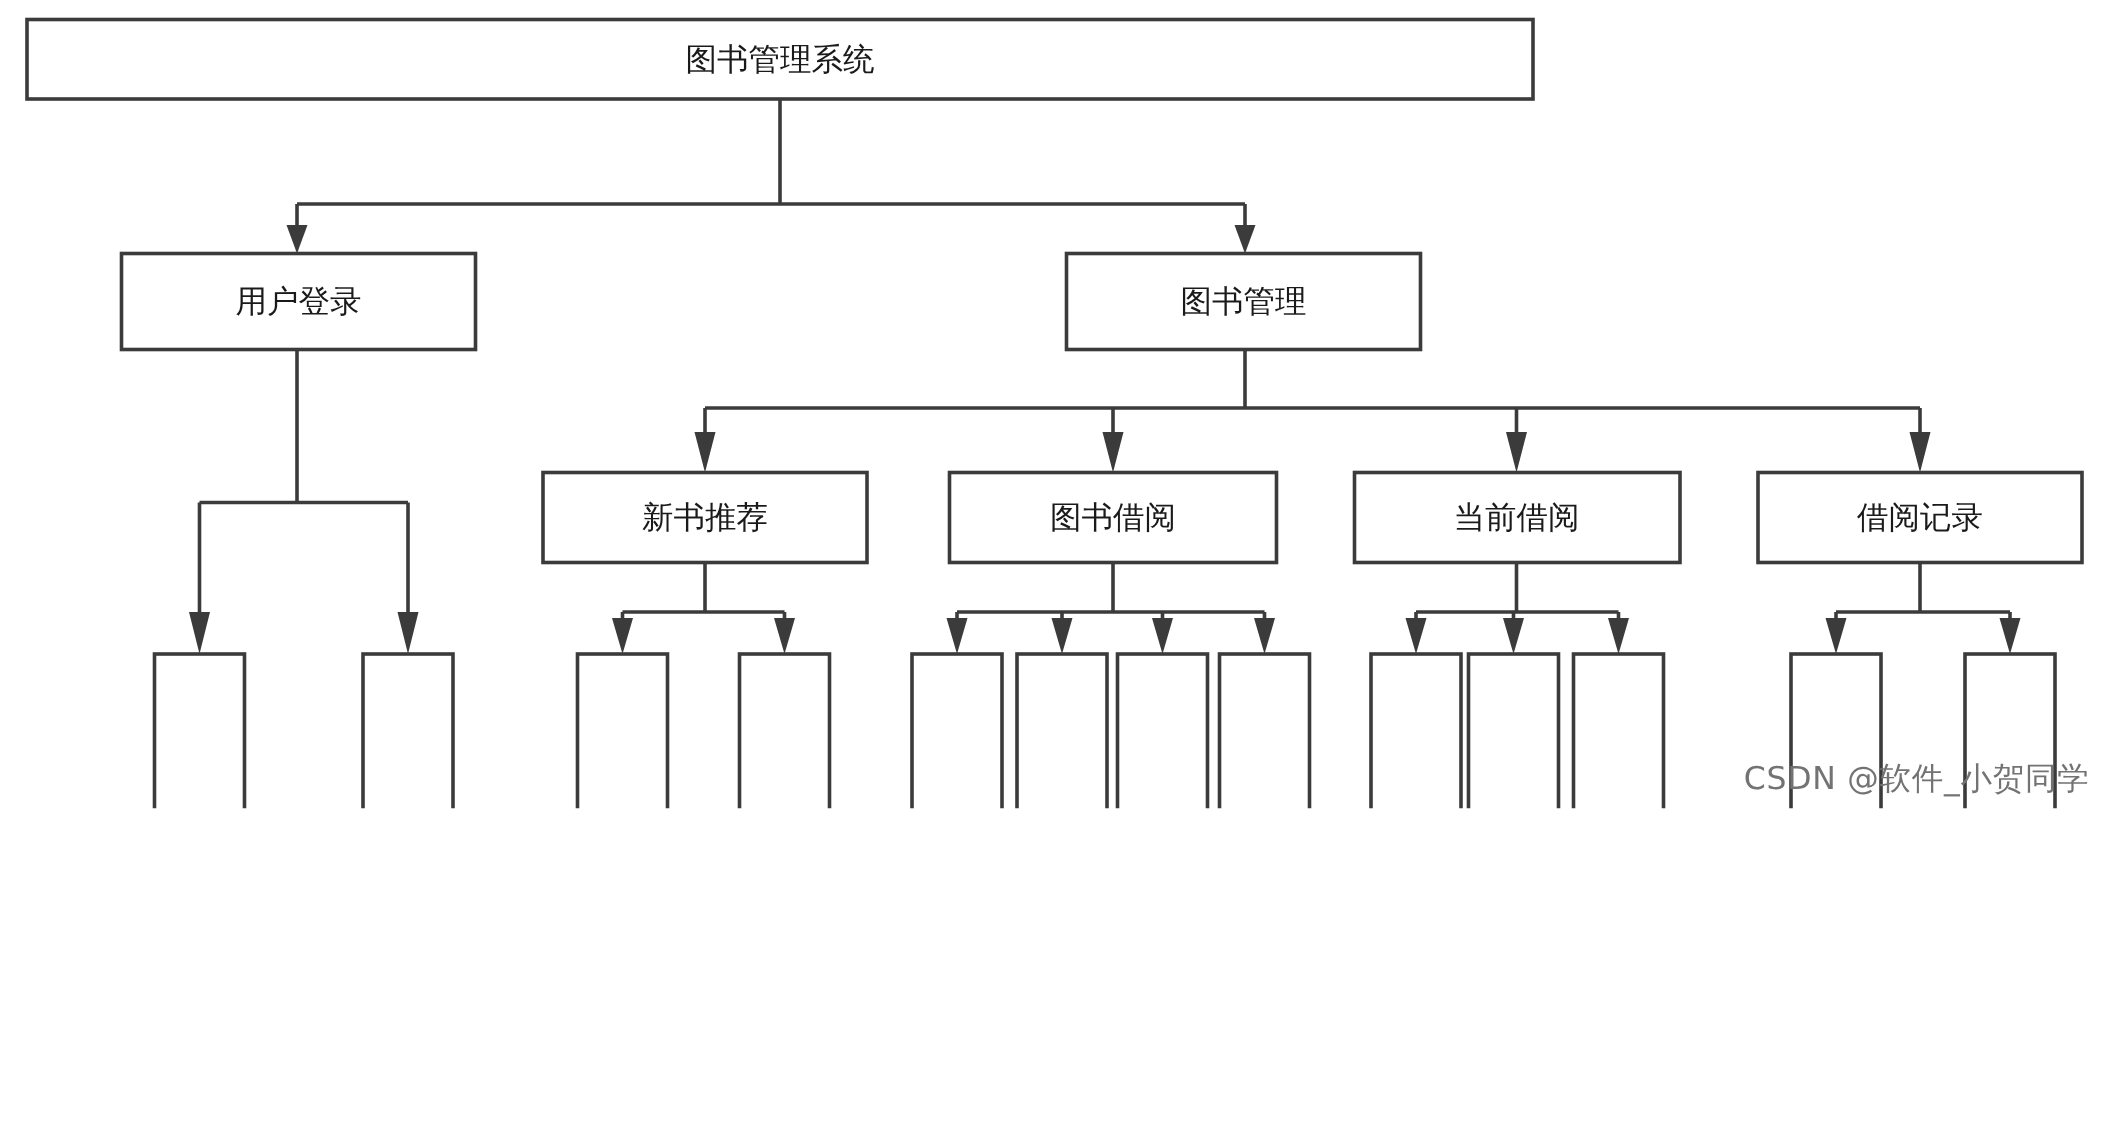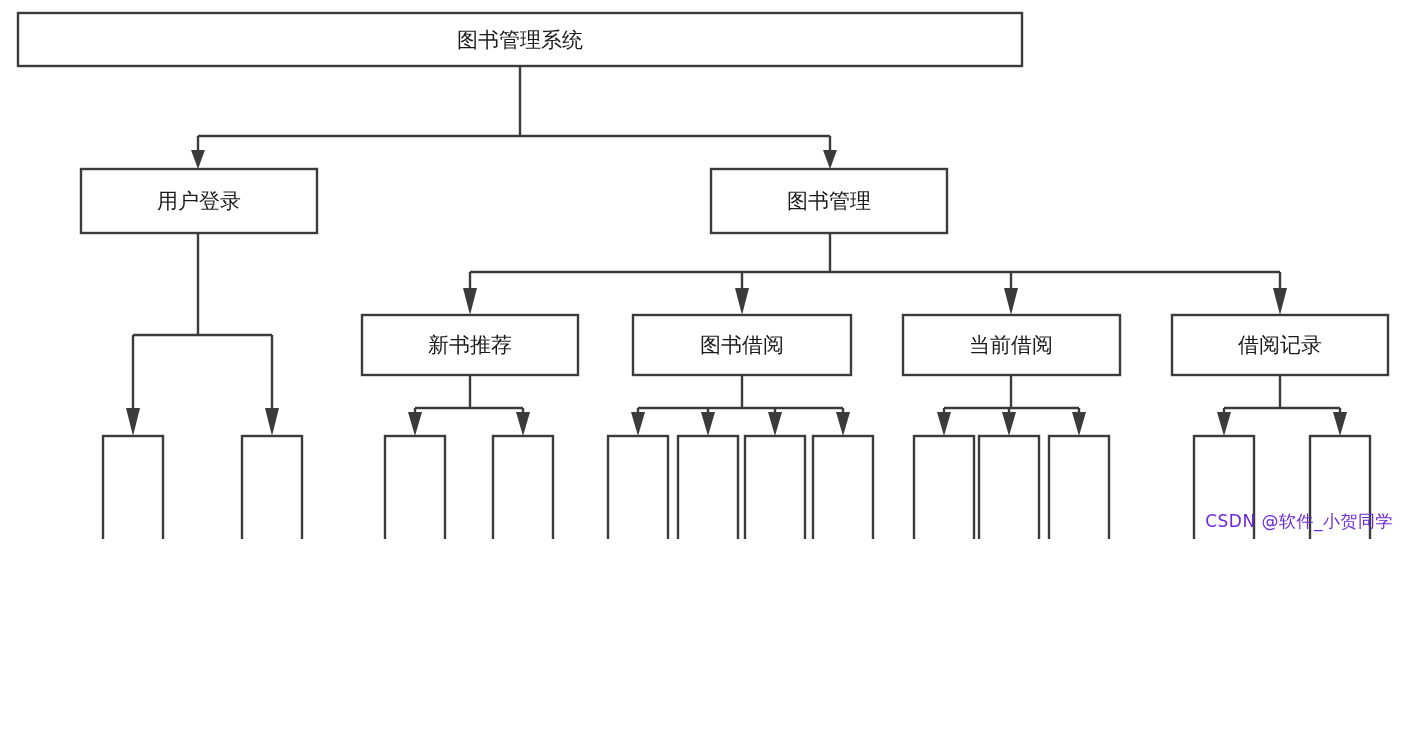--- a/index.html
+++ b/index.html
@@ -62,22 +62,22 @@
     justify-content: center;
     text-align: center;
     white-space: nowrap;
     pointer-events: none;
   }
   .watermark {
     position: absolute;
     right: 12px;
     bottom: 6px;
     font-family: "DejaVu Sans", "Liberation Sans", sans-serif;
-    font-size: 17px;
-    color: #6d28d9;
+    font-size: 21px;
+    color: #737373;
     letter-spacing: 0.5px;
     white-space: nowrap;
   }
 </style>
 </head>
 <body>
 
 <div id="canvas">
 
   <svg class="diagram" viewBox="0 0 1405 747">

